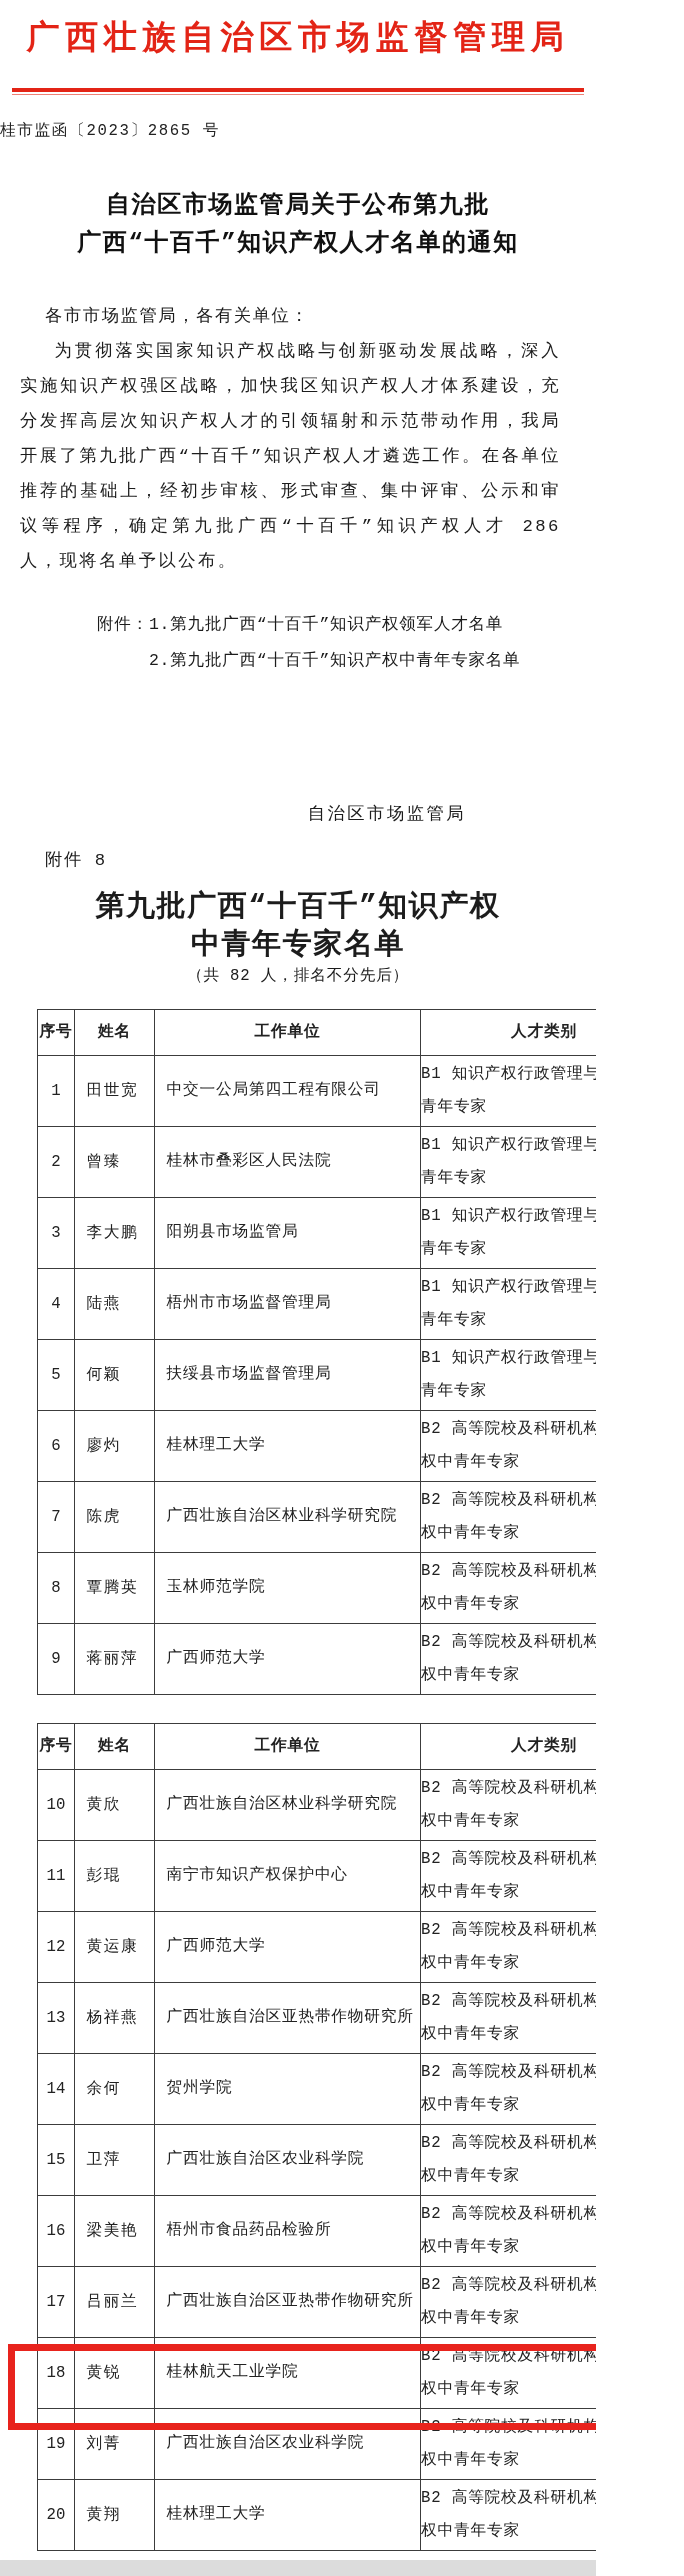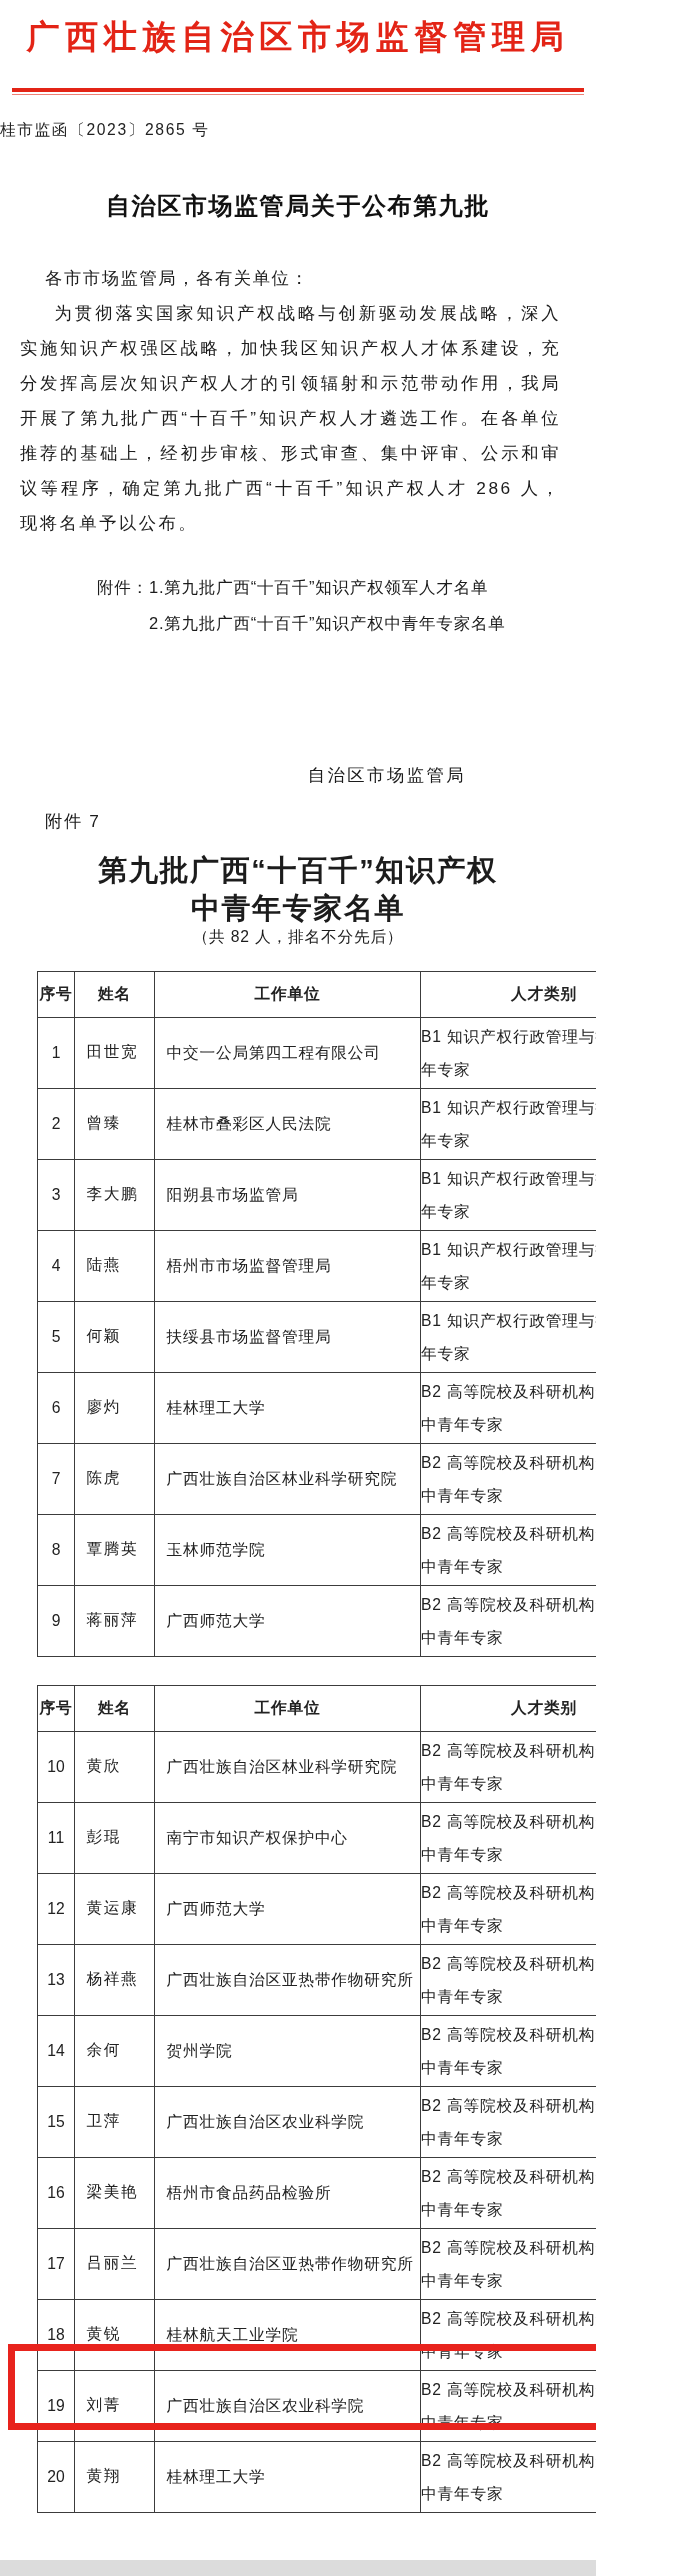--- a/index.html
+++ b/index.html
@@ -1,21 +1,21 @@
 <!DOCTYPE html>
 <html style="font-size:13px"><head>
 <meta charset="utf-8">
 <style>
   * { margin:0; padding:0; box-sizing:border-box; }
   html,body { background:#ffffff; }
   .page {
     position:relative;
     width:596px; height:2576px;
     margin:0; background:#ffffff;
-    font-family:Liberation Sans, sans-serif;
+    font-family:Liberation Mono, monospace;
     color:#1c1c1c; overflow:hidden;
   }
   .org-title {
     margin:15px 8.2px 0 8.2px;
     text-align:center;
     font-size:33px; font-weight:bold;
     letter-spacing:5.8px;
     color:#e32416;
   }
   .rule-wrap { margin:28px 12.4px 0 12.4px; }
@@ -101,37 +101,38 @@
 
   <div class="rule-wrap">
     <div class="rule-thick"></div>
     <div class="rule-thin"></div>
   </div>
 
   <div class="doc-number">桂市监函〔2023〕2865 号</div>
 
   <h2 class="notice-title">
     <span>自治区市场监管局关于公布第九批</span><br>
+    <span>广西“十百千”知识产权人才名单的通知</span>
   </h2>
 
   <p class="salutation">各市市场监管局，各有关单位：</p>
 
   <p class="body-par">为贯彻落实国家知识产权战略与创新驱动发展战略，深入实施知识产权强区战略，加快我区知识产权人才体系建设，充分发挥高层次知识产权人才的引领辐射和示范带动作用，我局开展了第九批广西“十百千”知识产权人才遴选工作。在各单位推荐的基础上，经初步审核、形式审查、集中评审、公示和审议等程序，确定第九批广西“十百千”知识产权人才 286 人，现将名单予以公布。</p>
 
   <div class="attachments">
     <span class="att-label">附件：</span>
     <ul id="attachment-list">
         <li>1.第九批广西“十百千”知识产权领军人才名单</li>
         <li>2.第九批广西“十百千”知识产权中青年专家名单</li>
       </ul>
   </div>
 
   <div class="signer">自治区市场监管局</div>
 
-  <div class="appendix-label">附件 7</div>
+  <div class="appendix-label">附件 8</div>
 
   <h2 class="appendix-title">
     <span>第九批广西“十百千”知识产权</span><br>
     <span>中青年专家名单</span>
   </h2>
 
   <p class="appendix-subtitle">（共 82 人，排名不分先后）</p>
 
   <table class="roster first" id="roster-table-1">
     <colgroup>

